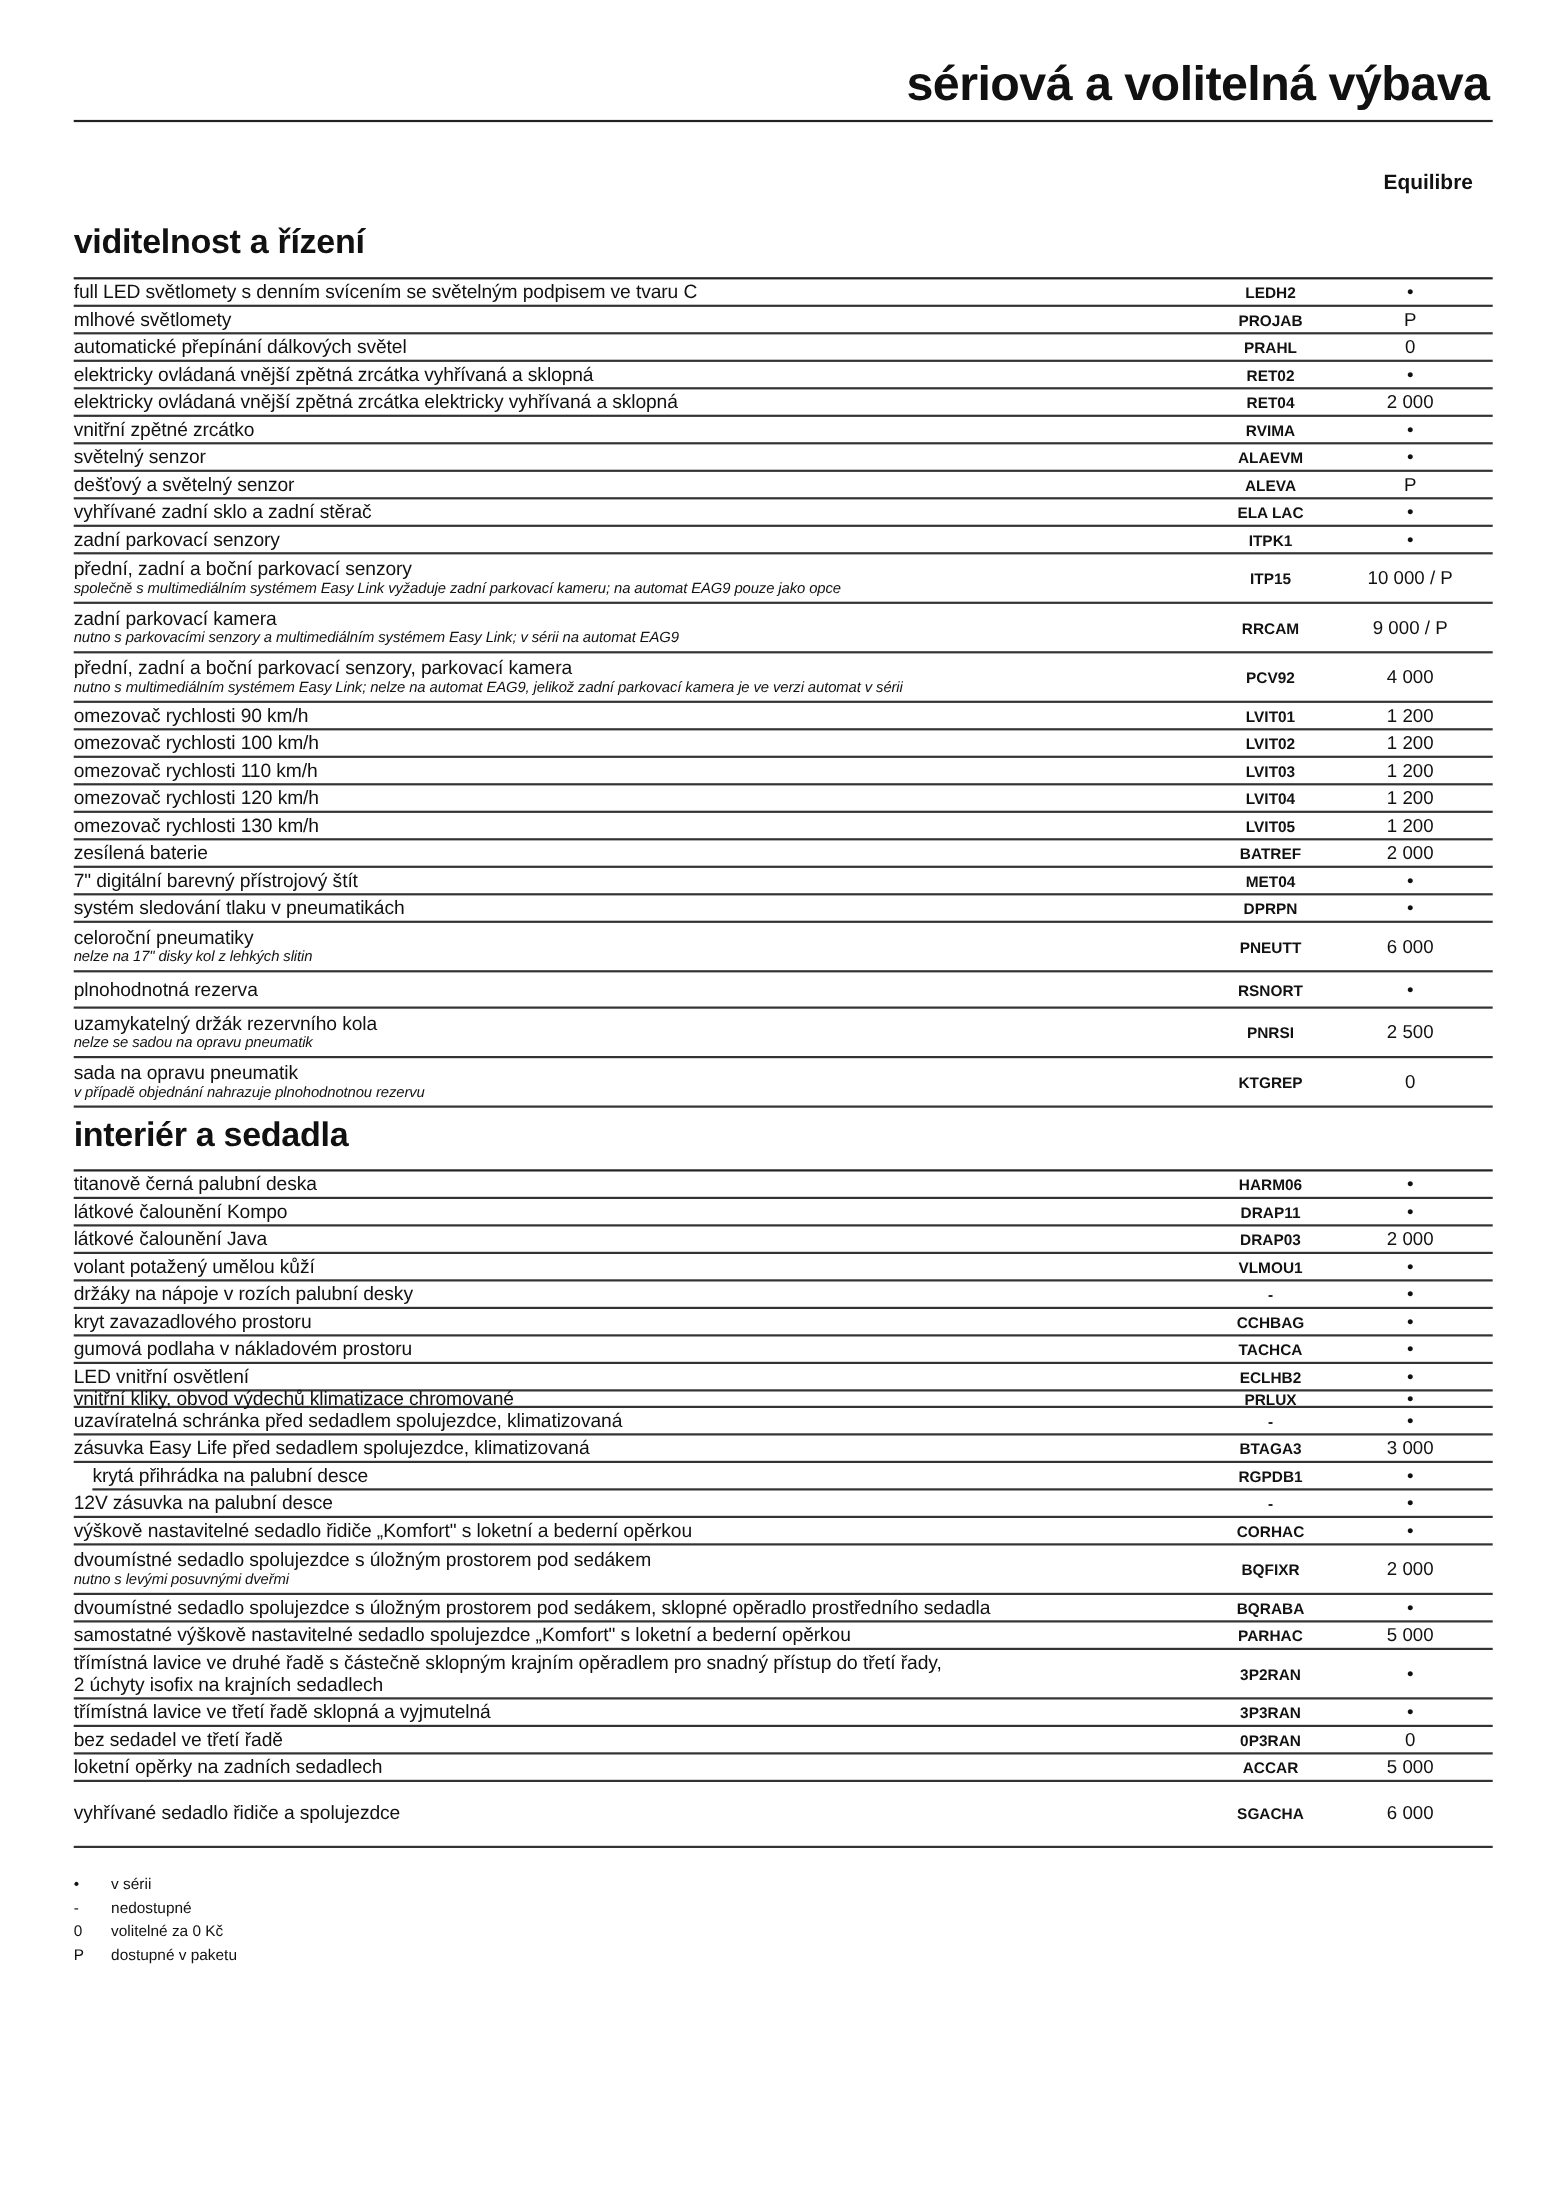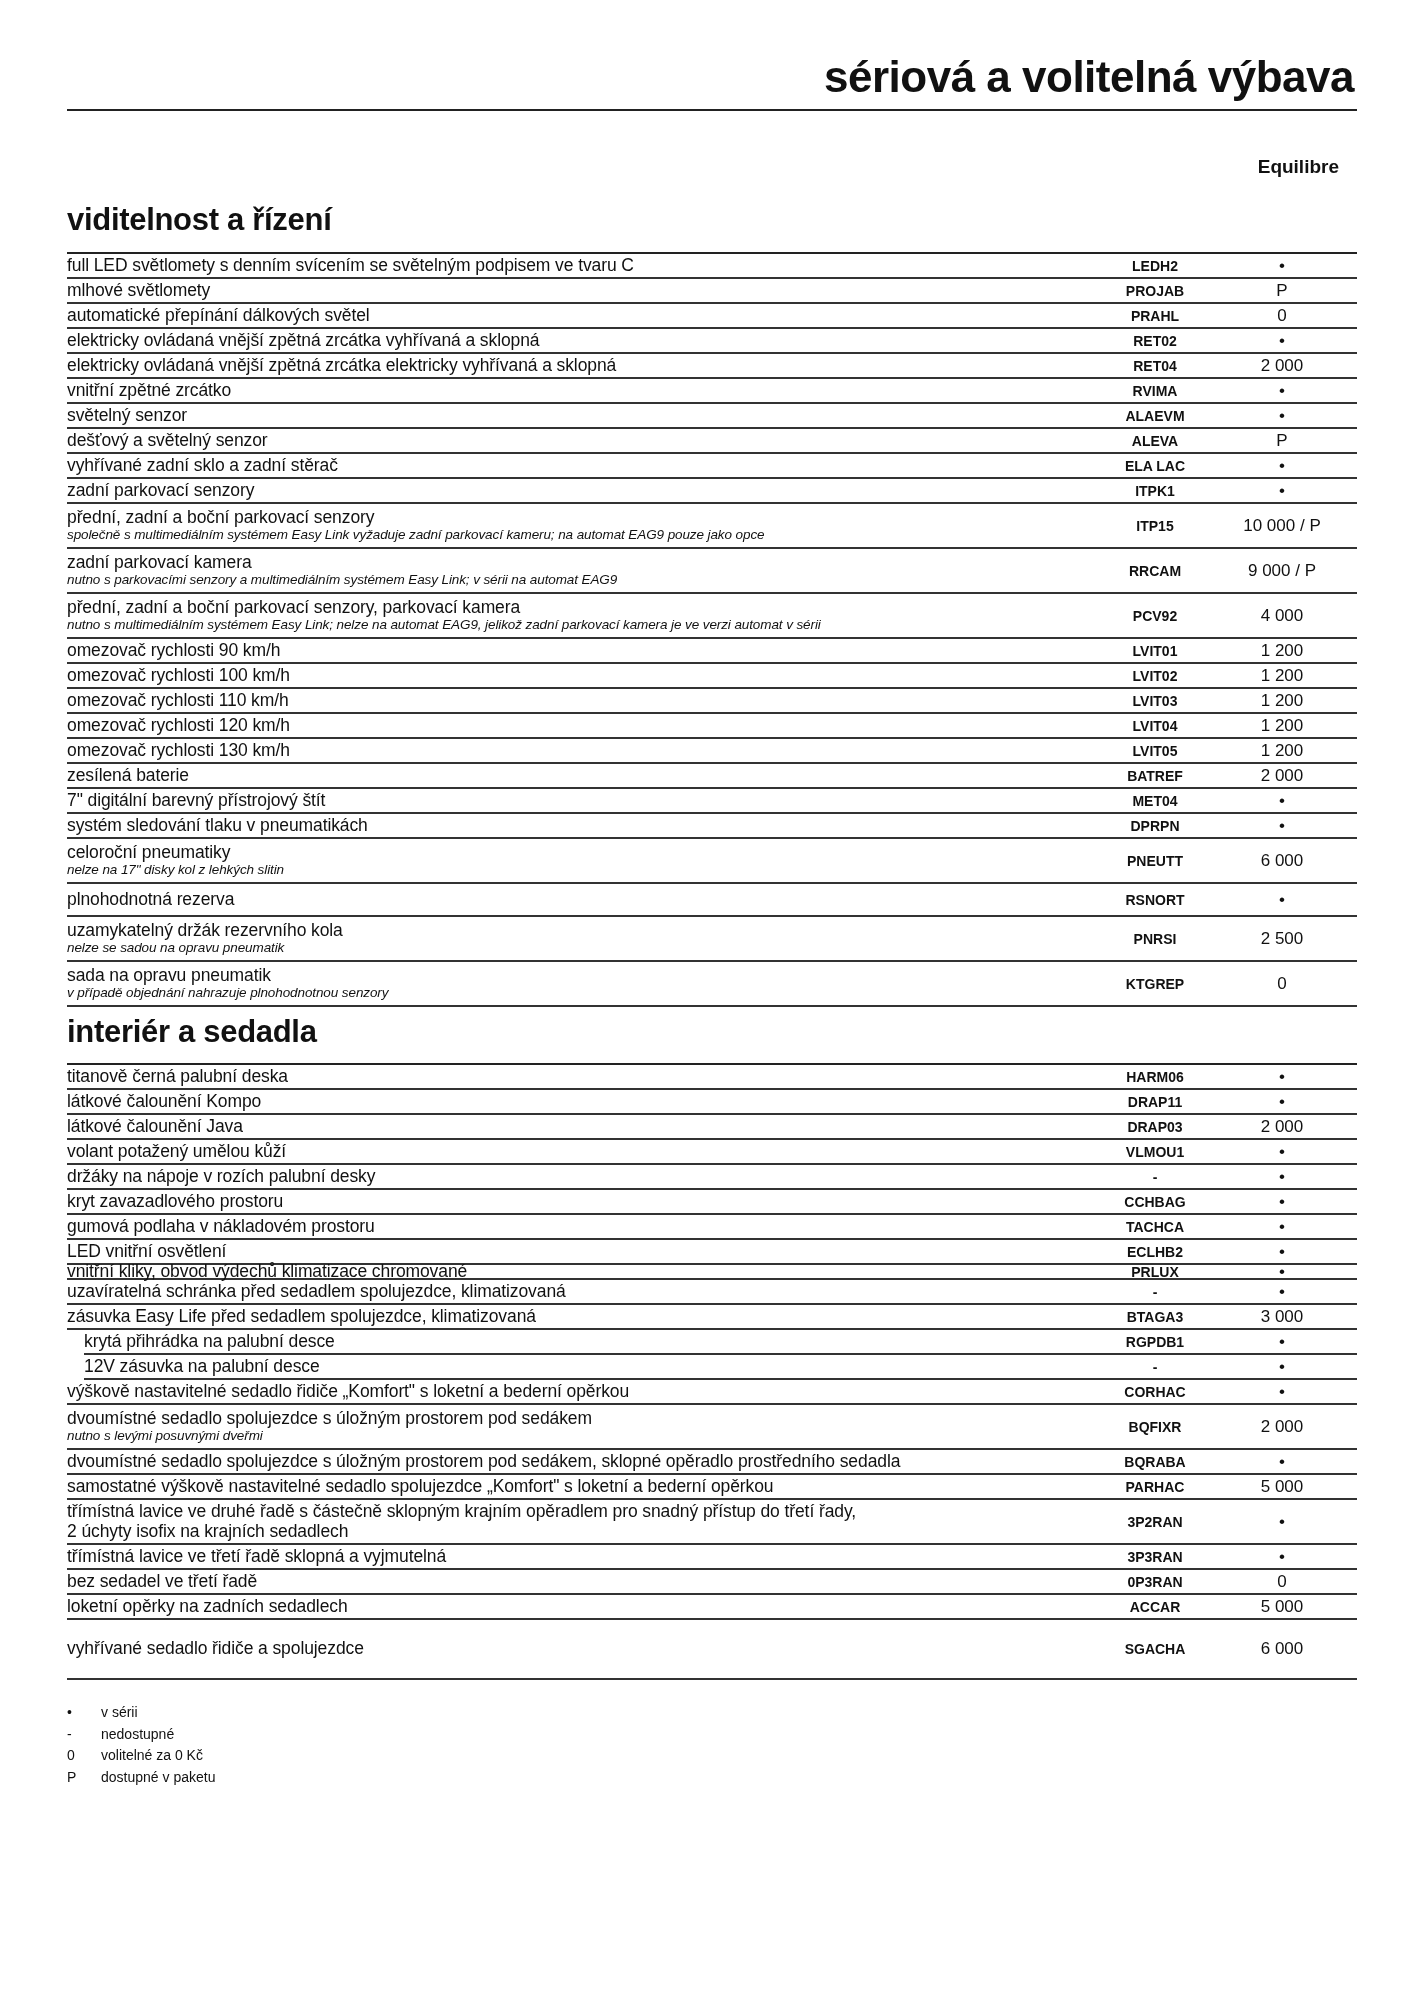--- a/index.html
+++ b/index.html
@@ -197,21 +197,21 @@
       <div class="desc">
         <span class="name">uzamykatelný držák rezervního kola</span>
         <span class="note">nelze se sadou na opravu pneumatik</span>
       </div>
       <div class="code">PNRSI</div>
       <div class="val">2 500</div>
     </div>
     <div class="row" style="height: 45px;">
       <div class="desc">
         <span class="name">sada na opravu pneumatik</span>
-        <span class="note">v případě objednání nahrazuje plnohodnotnou senzory</span>
+        <span class="note">v případě objednání nahrazuje plnohodnotnou rezervu</span>
       </div>
       <div class="code">KTGREP</div>
       <div class="val">0</div>
     </div>
   </div>
 
 <h2 class="section-title" style="top:1014px;">interiér a sedadla</h2>
 <div class="table" id="table1" style="top:1063px;">
     <div class="row" style="height: 25px;">
       <div class="desc">
@@ -290,21 +290,21 @@
       <div class="code">BTAGA3</div>
       <div class="val">3 000</div>
     </div>
     <div class="row" style="height: 25px; margin-left: 17px;">
       <div class="desc">
         <span class="name">krytá přihrádka na palubní desce</span>
       </div>
       <div class="code">RGPDB1</div>
       <div class="val">•</div>
     </div>
-    <div class="row" style="height: 25px; margin-left: 17px;">
+    <div class="row" style="height: 25px;">
       <div class="desc">
         <span class="name">12V zásuvka na palubní desce</span>
       </div>
       <div class="code">-</div>
       <div class="val">•</div>
     </div>
     <div class="row" style="height: 25px;">
       <div class="desc">
         <span class="name">výškově nastavitelné sedadlo řidiče „Komfort" s loketní a bederní opěrkou</span>
       </div>

